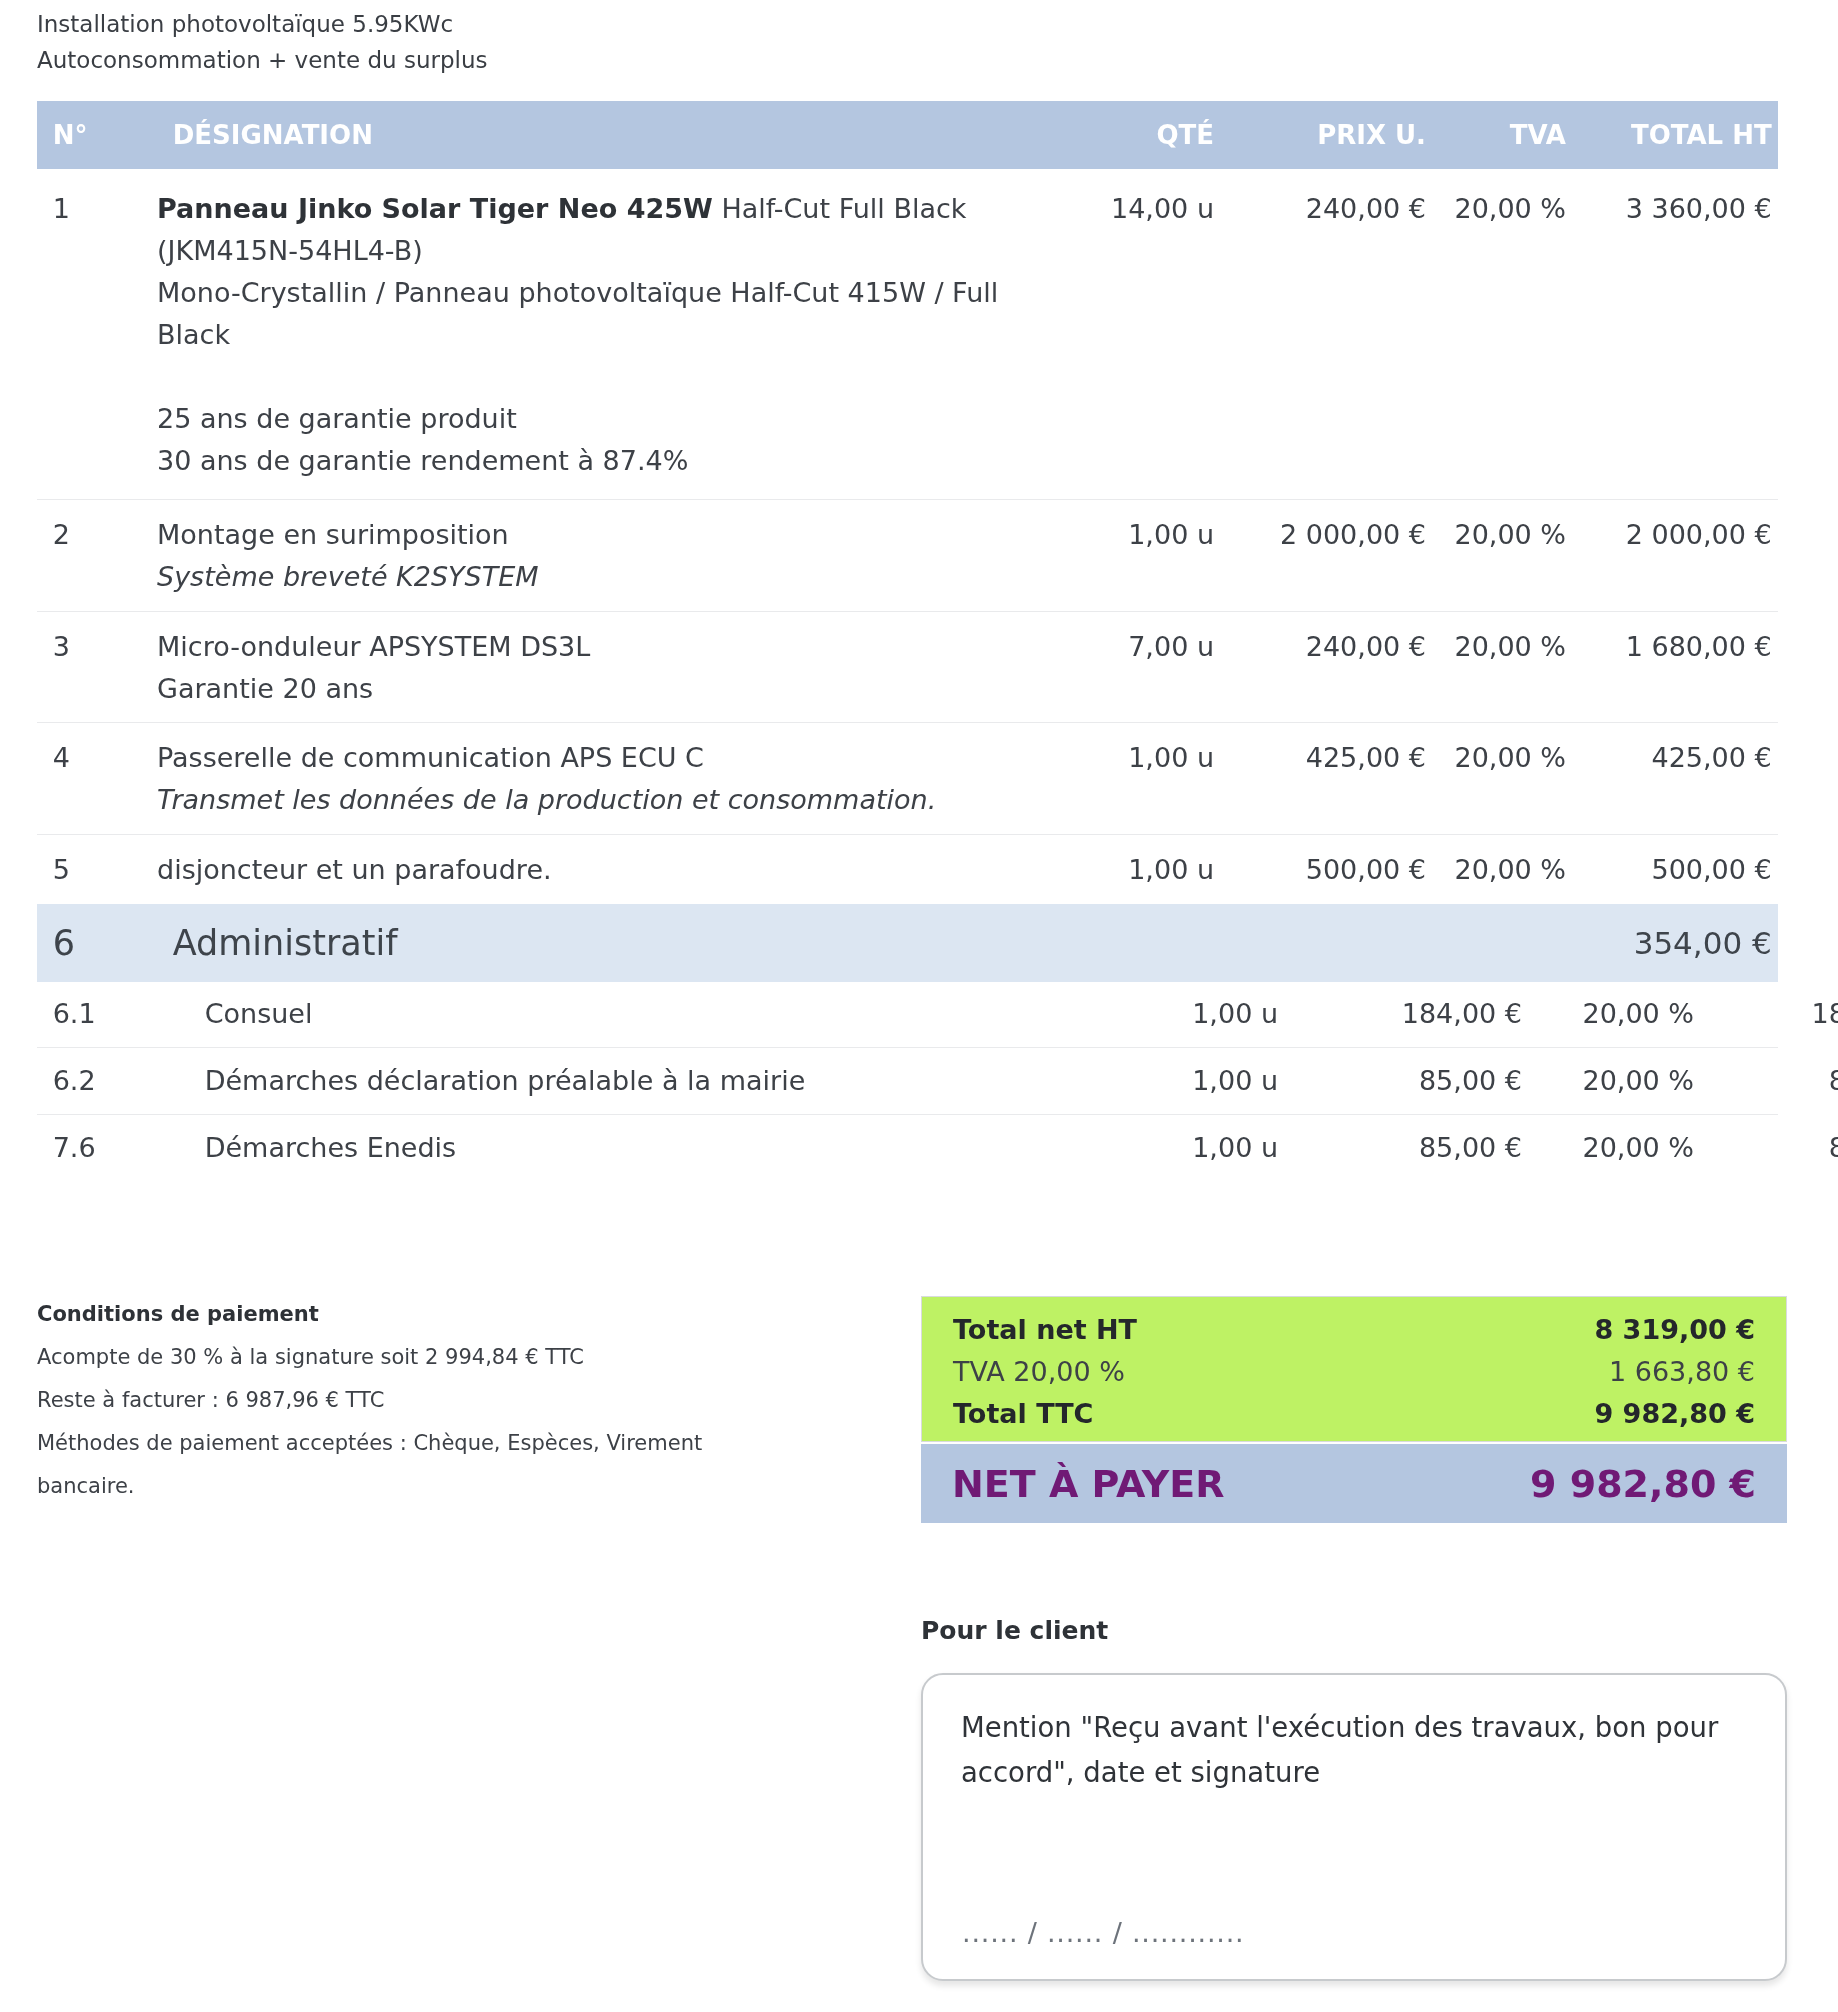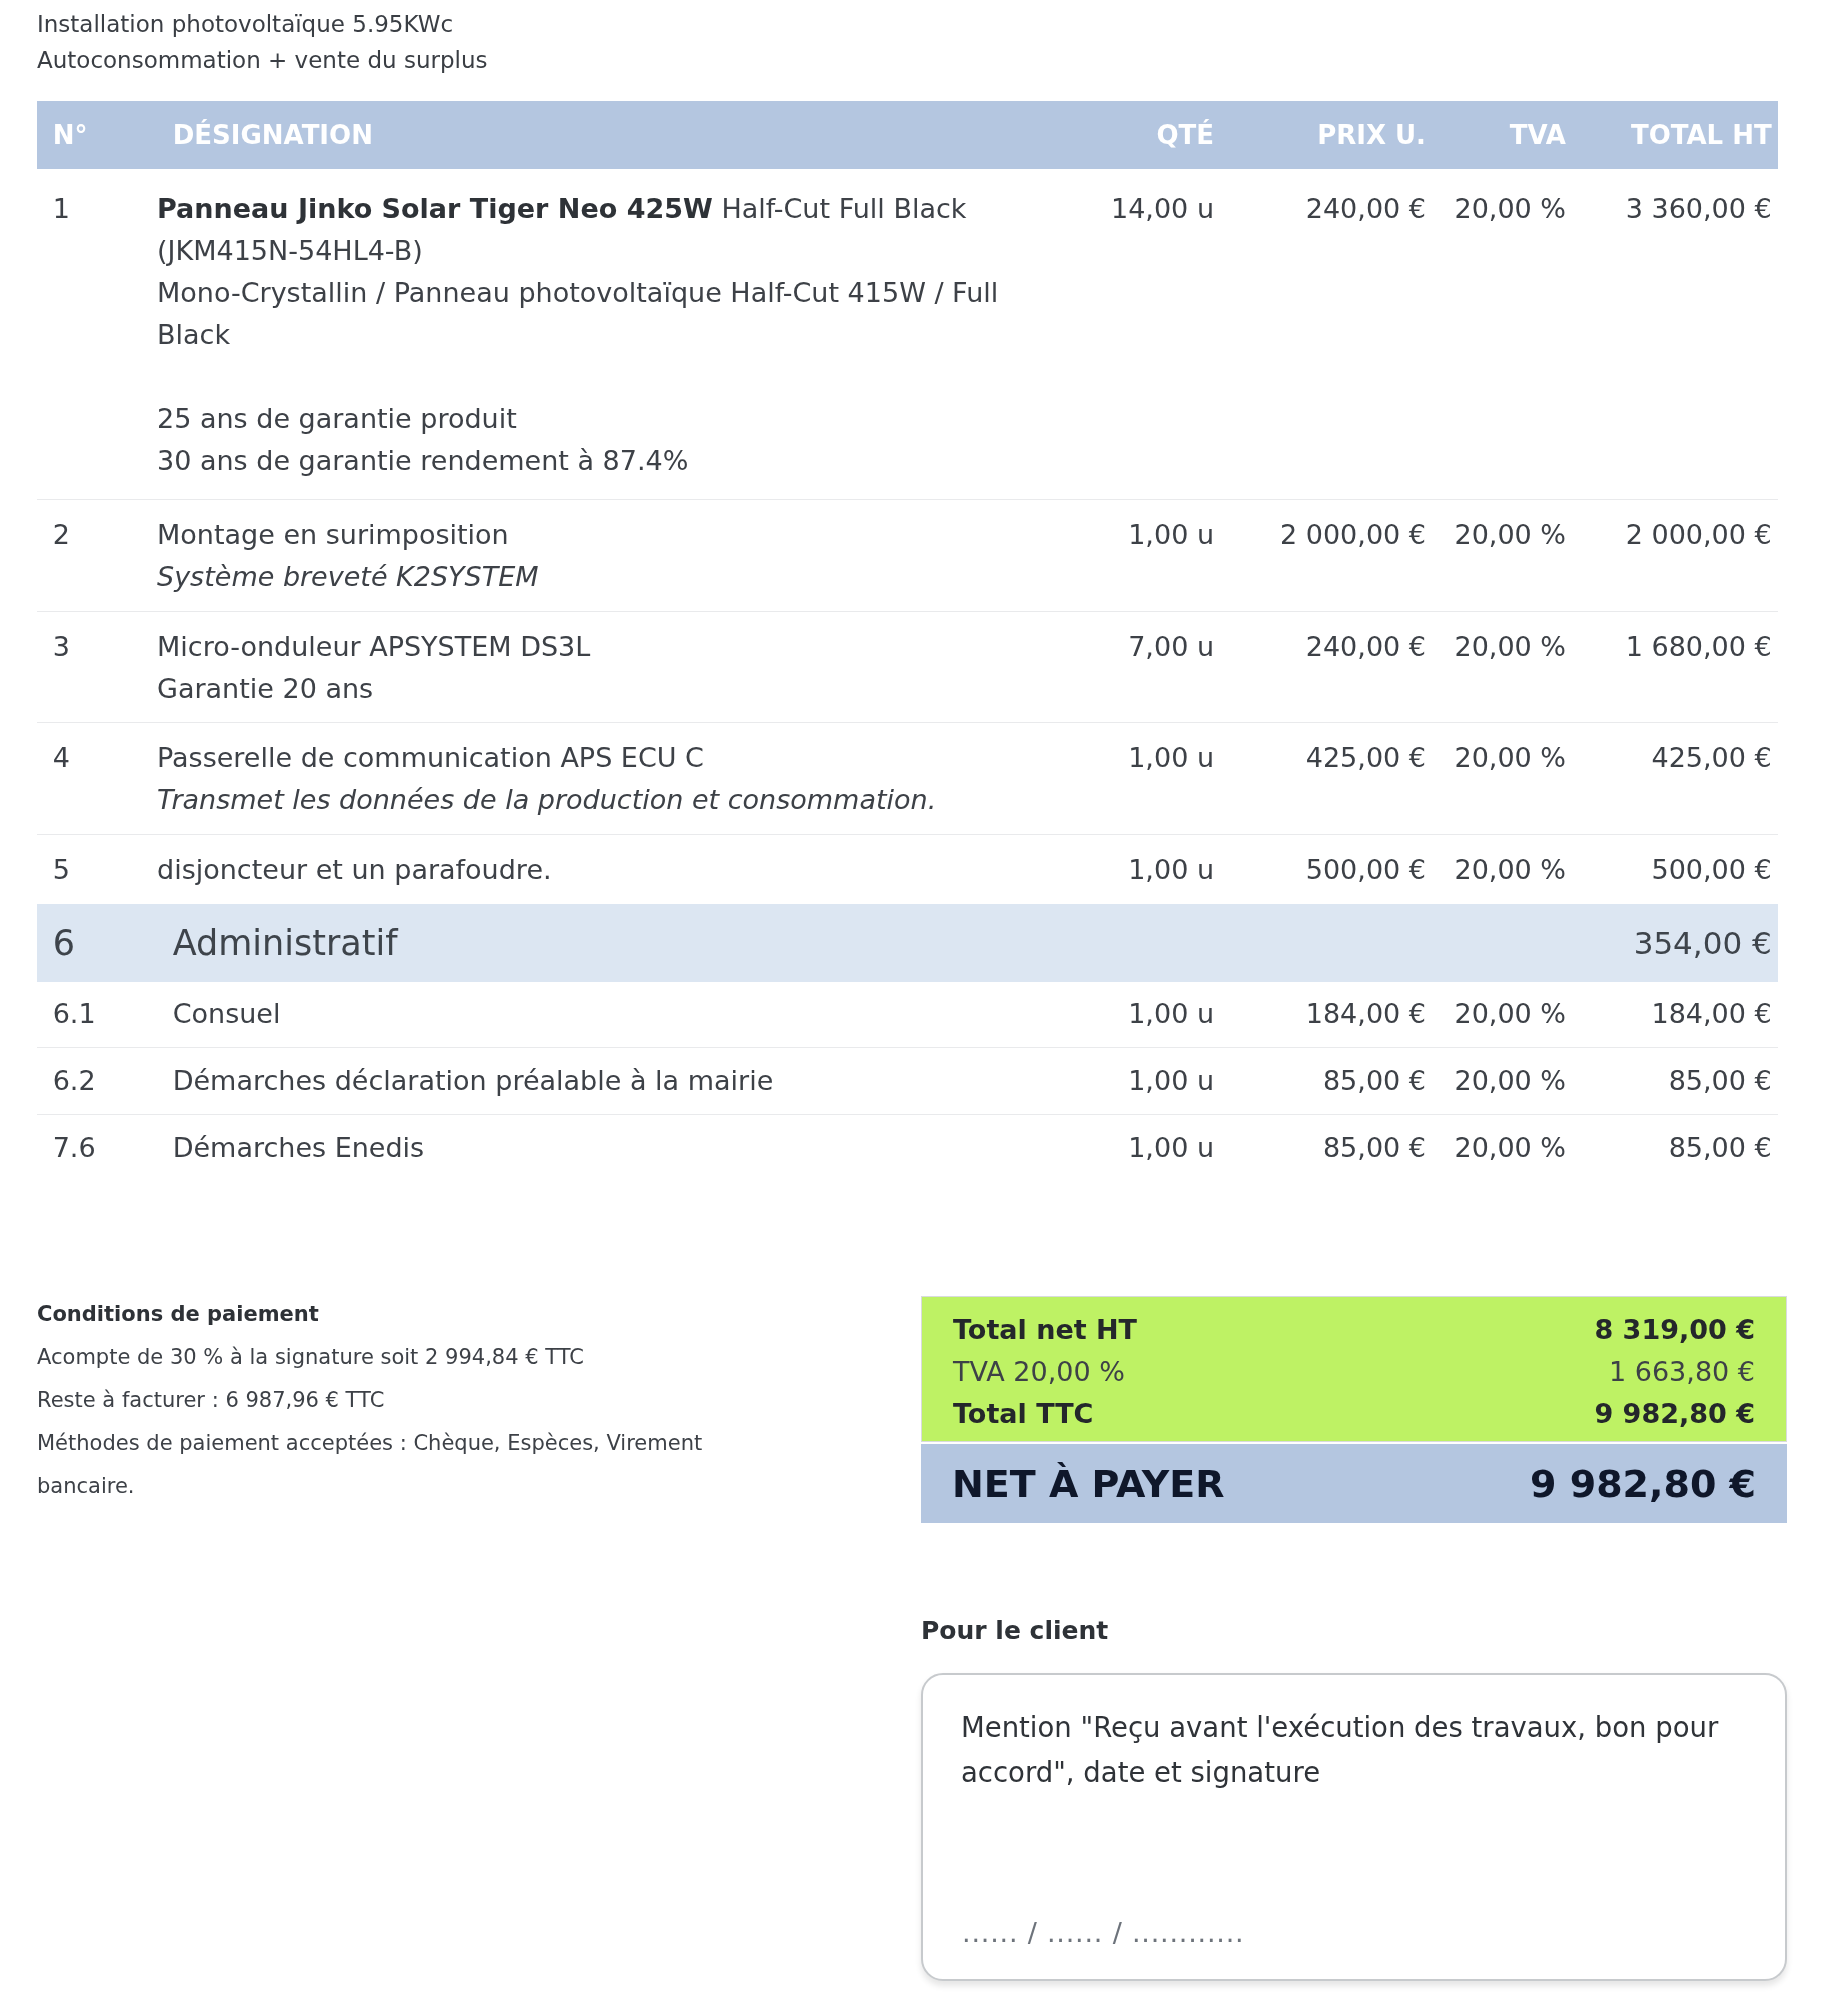--- a/index.html
+++ b/index.html
@@ -28,33 +28,33 @@
   .italic { font-style:italic; }
   .cell-num { padding-left:15.7px; }
   .cell-val { text-align:right; }
   .cell-val.last { padding-right:6.3px; }
 
   .section-row { background:#dce6f2; height:78px; align-items:center; color:#3e444b; }
   .section-row .cell-num { font-size:35px; }
   .section-row .sec-label { font-size:35px; padding-left:15.7px; }
   .section-row .cell-val { font-size:31px; }
 
-  .sub-row { font-size:27px; line-height:42px; color:#3d4147; padding:11.8px 0; }
+  .sub-row { font-size:27px; line-height:42px; color:#3d4147; padding:11.8px 0;gap:32px; }
   .sub-row.sep { border-top:1.6px solid #e9eaec; }
 
   
   .payment { position:absolute; left:37px; top:1293px; width:904px; font-size:21px; line-height:43px; color:#3d4147; }
   .payment .heading { font-weight:bold; color:#2e3237; }
 
   
   .totals-box { position:absolute; left:921px; top:1296px; width:866px; background:#bef264; border:1.6px solid #d9dbdd; padding:11px 31px 7px 31px; }
   .totals-row { display:flex; justify-content:space-between; height:42px; align-items:center; font-size:27px; color:#3d4147; }
   .totals-row .b { font-weight:bold; color:#24272b; }
   .net-bar { position:absolute; left:921px; top:1444px; width:866px; height:79px; background:#b4c6e0; display:flex; justify-content:space-between; align-items:center; padding:0 31px; }
-  .net-bar .t { color:#0f172a; font-weight:bold; font-size:38px; }
+  .net-bar .t { color:#701a75; font-weight:bold; font-size:38px; }
 
   
   .client-heading { position:absolute; left:921px; top:1616px; font-size:25px; font-weight:bold; color:#2e3237; }
   .sig-box { position:absolute; left:921px; top:1673px; width:866px; height:308px; background:#fff; border:2.4px solid #c7cacd; border-radius:22px; box-shadow:0 4.7px 6.3px rgba(0,0,0,0.10); }
   .sig-mention { position:absolute; left:38px; top:30px; width:786px; font-size:27.5px; line-height:45px; color:#2f3338; }
   .sig-date { position:absolute; left:39px; bottom:31px; font-size:27px; color:#6d737b; letter-spacing:0.8px; }
 </style>
 </head>
 <body>
 

